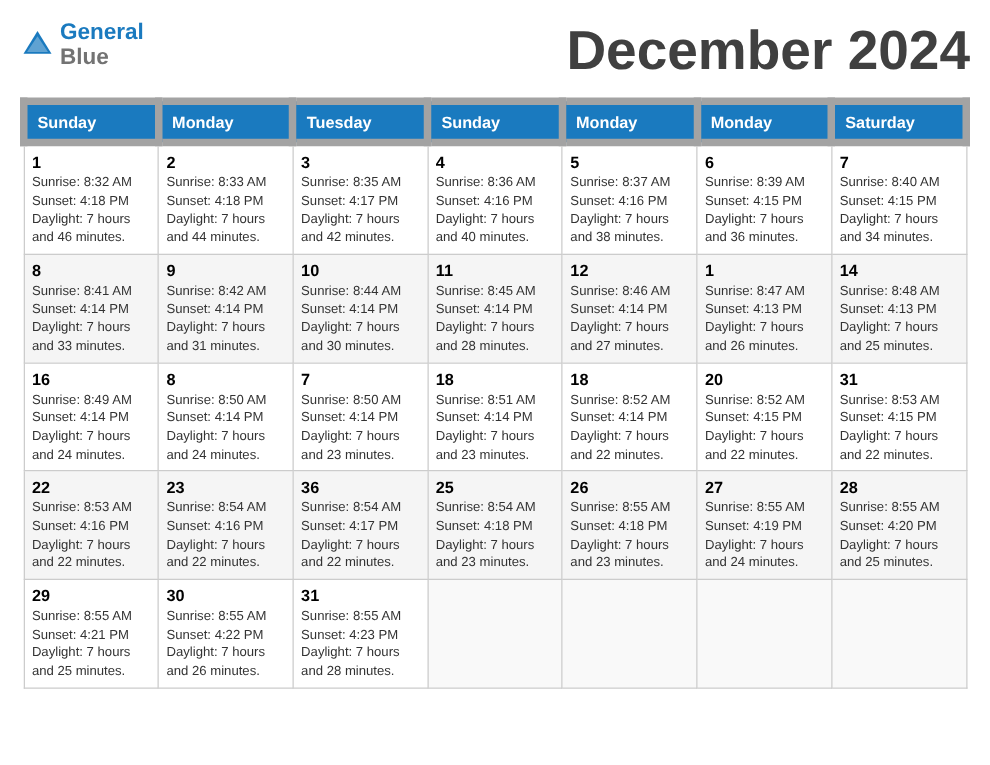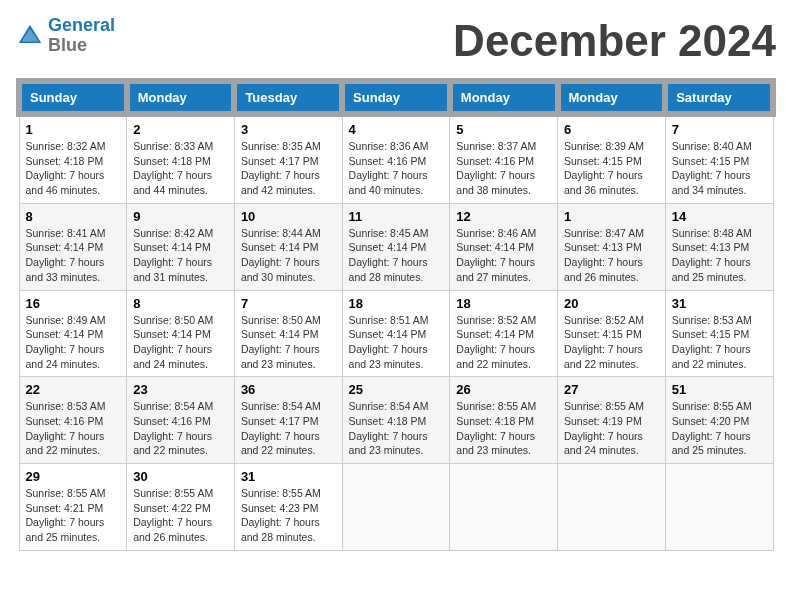--- a/index.html
+++ b/index.html
@@ -335,21 +335,21 @@
         </td>
         <td>
           <span class="day-num">27</span>
           <div class="day-info">
             Sunrise: 8:55 AM<br>
             Sunset: 4:19 PM<br>
             Daylight: 7 hours and 24 minutes.
           </div>
         </td>
         <td>
-          <span class="day-num">51</span>
+          <span class="day-num">28</span>
           <div class="day-info">
             Sunrise: 8:55 AM<br>
             Sunset: 4:20 PM<br>
             Daylight: 7 hours and 25 minutes.
           </div>
         </td>
       </tr>
       <tr>
         <td>
           <span class="day-num">29</span>

